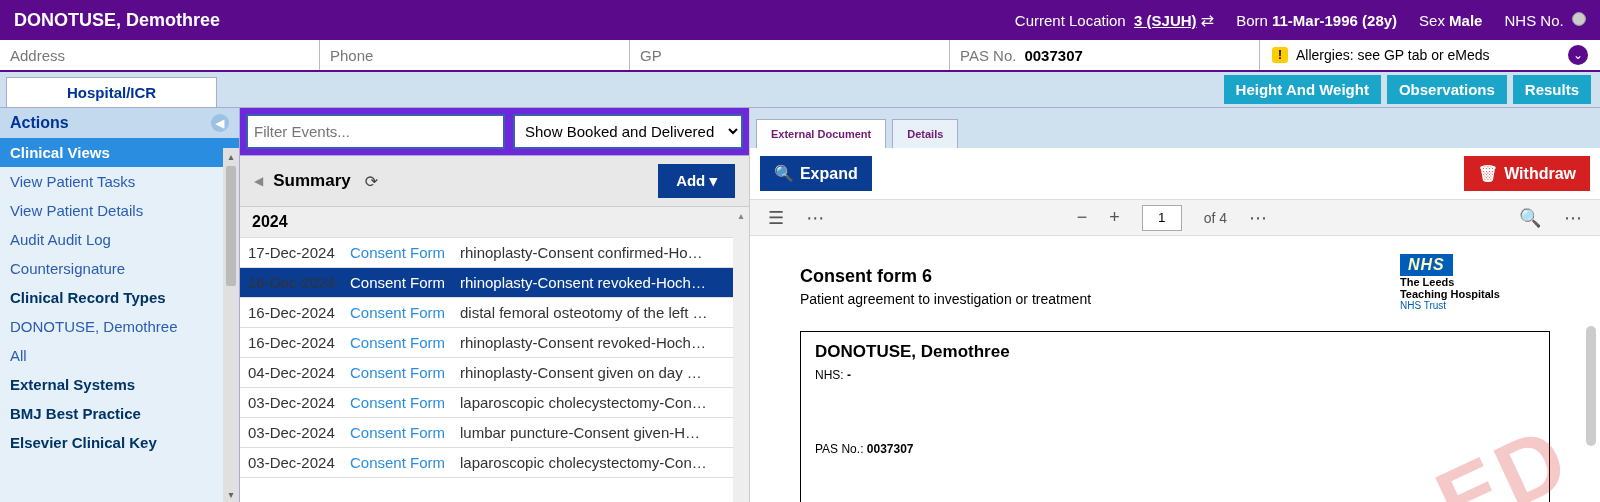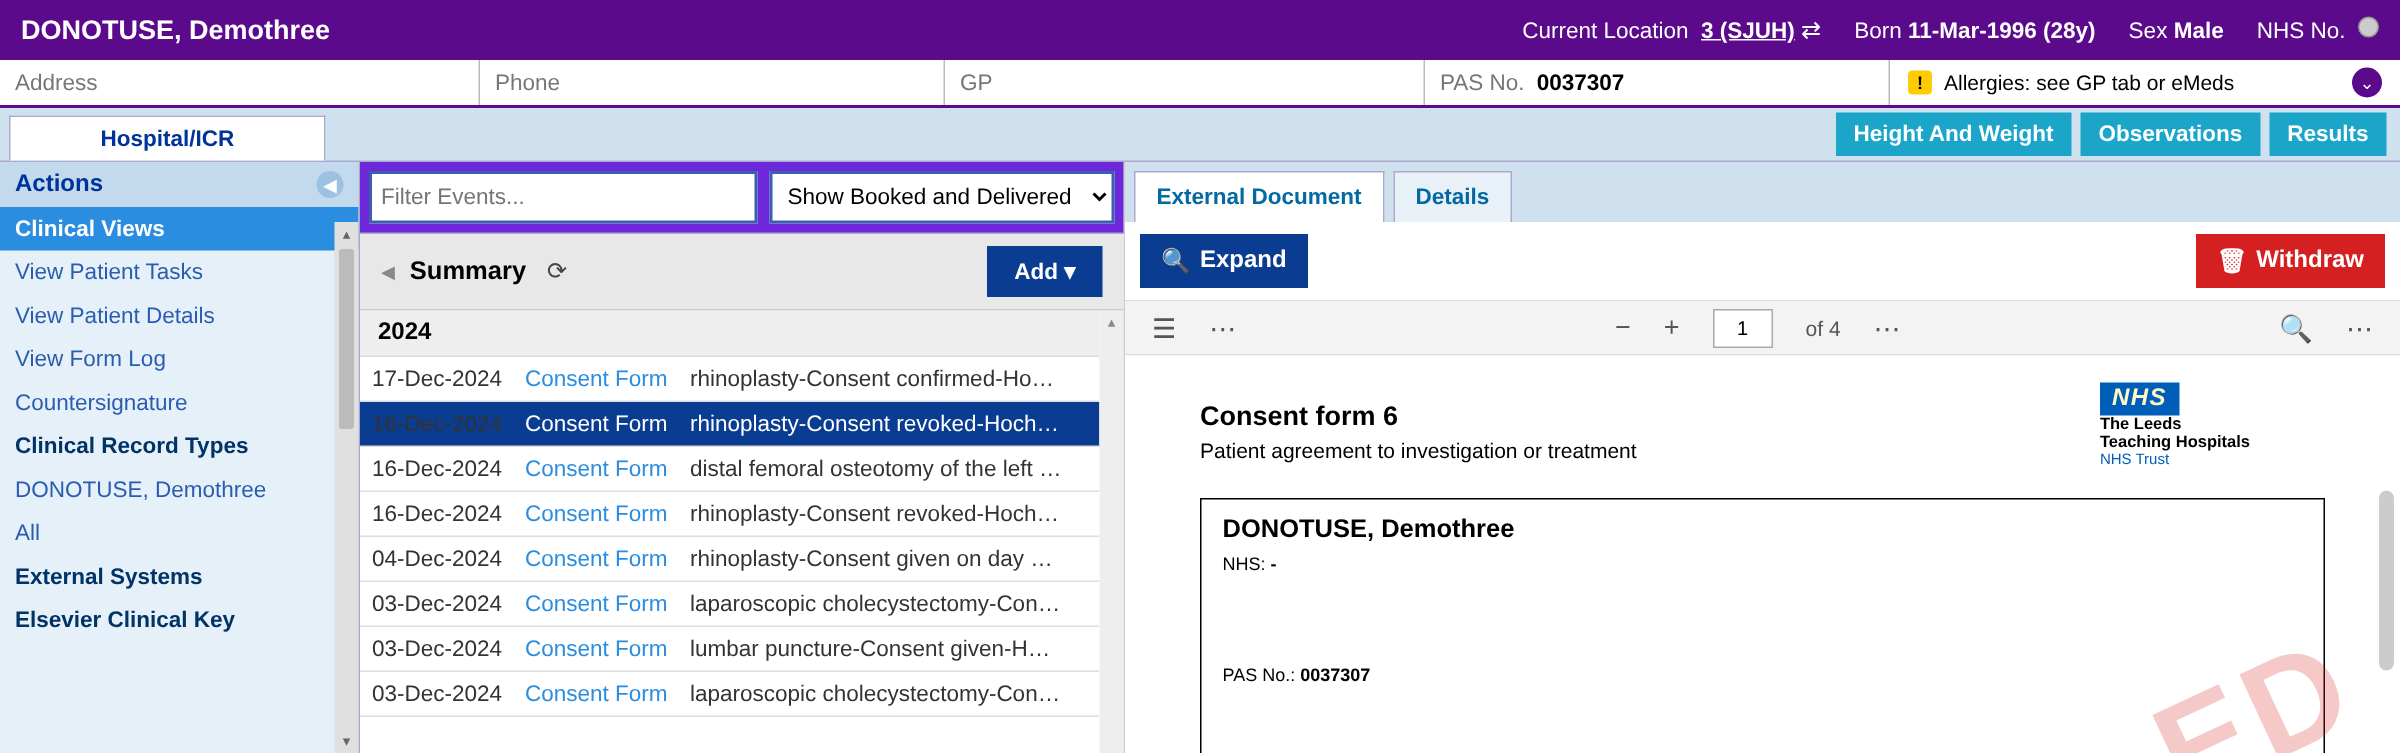--- a/index.html
+++ b/index.html
@@ -61,21 +61,21 @@
   .evtrow .tp { width:110px; color:#2a8de0; flex-shrink:0; }
   .evtrow .ds { color:#333; overflow:hidden; text-overflow:ellipsis; }
   .evtrow.sel { background:#0a3d91; color:#fff; }
   .evtrow.sel .tp { color:#fff; }
   .evtrow.sel .ds { color:#fff; }
   .mid-scroll { width:16px; background:#eee; }
 
   
   .right { flex:1; display:flex; flex-direction:column; }
   .tabsrow { background:#cfe0ef; padding:2px 6px 0 6px; display:flex; gap:6px; align-items:flex-end; height:40px; }
-  .doctab { background:#fff; color:#0369a1; font-weight:bold; padding:8px 14px; border:1px solid #aac; border-bottom:none; font-size:15px; cursor:pointer; }
+  .doctab { background:#fff; color:#701a75; font-weight:bold; padding:8px 14px; border:1px solid #aac; border-bottom:none; font-size:11px; cursor:pointer; }
   .doctab.inactive { background:#e8f0f8; }
   .actrow { background:#fff; padding:8px 10px; display:flex; align-items:center; border-bottom:1px solid #ddd; }
   .expandbtn { background:#0a3d91; color:#fff; font-weight:bold; border:none; padding:8px 14px; font-size:16px; cursor:pointer; display:flex;align-items:center;gap:6px; }
   .withdrawbtn { margin-left:auto; background:#d42020; color:#fff; font-weight:bold; border:none; padding:8px 14px; font-size:16px; cursor:pointer; display:flex;align-items:center;gap:6px; }
   .pdfbar { background:#f3f3f3; height:36px; border-bottom:1px solid #ddd; display:flex; align-items:center; padding:0 18px; gap:22px; color:#555; }
   .pdfbar .spacer { flex:1; }
   .pdfbar .pageinput { width:40px; height:26px; text-align:center; border:1px solid #aaa; }
   .pdfbar .ic { cursor:pointer; font-size:18px; }
   .pdfdoc { flex:1; background:#fff; padding:20px 40px; position:relative; overflow:hidden; }
   .pdfpage { background:#fff; border:none; padding:10px 10px; }
@@ -139,26 +139,27 @@
 
   <div class="sidebar">
     <div class="actions-hdr">
       <span>Actions</span>
       <span class="circ">◀</span>
     </div>
     <div id="sb-list">
         <div class="sb-item active">Clinical Views<span>›</span></div>
         <div class="sb-item link">View Patient Tasks</div>
         <div class="sb-item link">View Patient Details</div>
-        <div class="sb-item link">View Form Log</div>
+        <div class="sb-item link">Audit Audit Log</div>
         <div class="sb-item link">Countersignature</div>
         <div class="sb-item bold">Clinical Record Types</div>
         <div class="sb-item link">DONOTUSE, Demothree</div>
         <div class="sb-item link">All</div>
         <div class="sb-item bold">External Systems</div>
+        <div class="sb-item bold">BMJ Best Practice</div>
         <div class="sb-item bold">Elsevier Clinical Key</div>
       </div>
     <div class="sb-scroll">
       <div class="arr">▴</div>
       <div class="thumb"></div>
       <div style="flex:1"></div>
       <div class="arr">▾</div>
     </div>
   </div>
 

